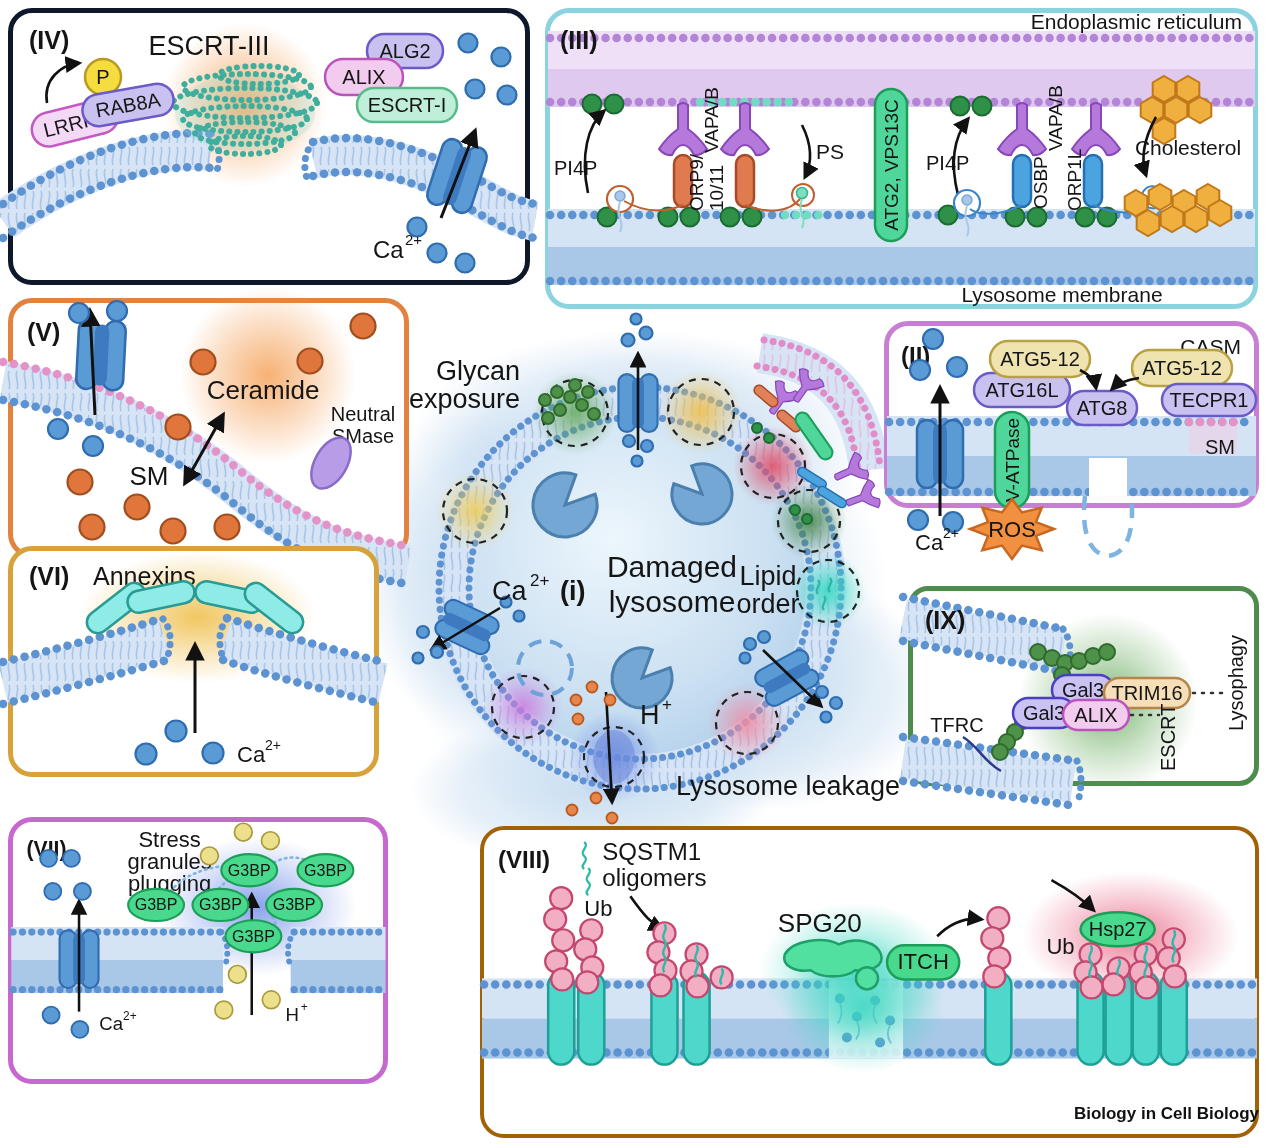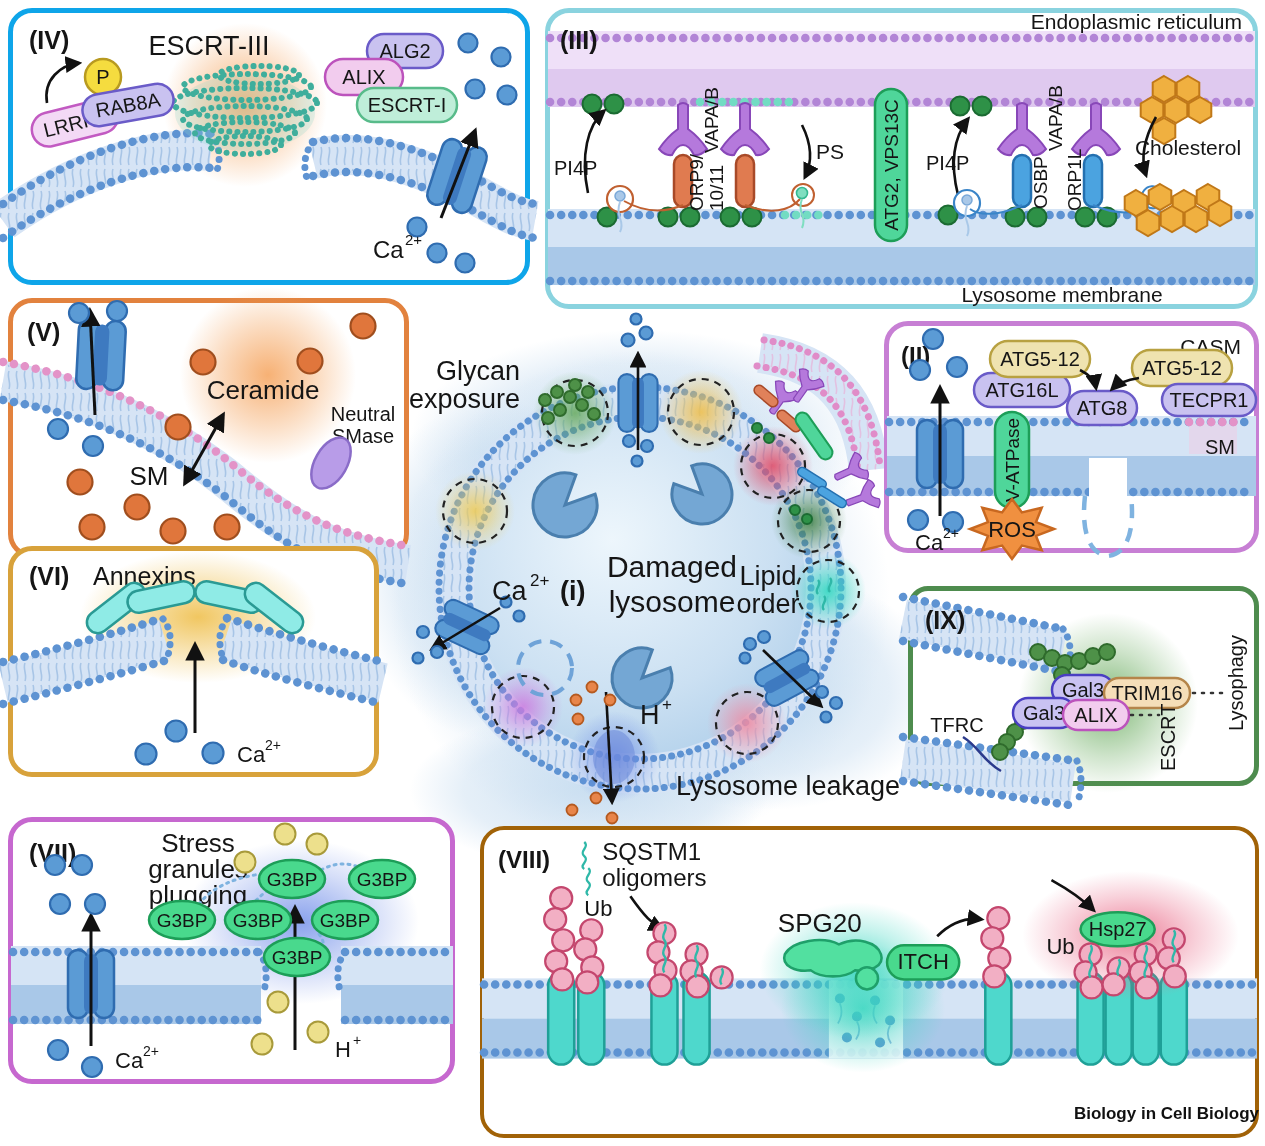--- a/index.html
+++ b/index.html
@@ -285,21 +285,21 @@
     <text x="560" y="600" class="tx t27 b">(i)</text>
     <text x="672" y="577" text-anchor="middle" class="tx t30">Damaged</text>
     <text x="672" y="612" text-anchor="middle" class="tx t30">lysosome</text>
     <text x="768" y="585" text-anchor="middle" class="tx t27">Lipid</text>
     <text x="768" y="613" text-anchor="middle" class="tx t27">order</text>
     <text x="640" y="724" class="tx t27">H</text>
     <text x="662" y="710" class="tx t17">+</text>
     <text x="788" y="795" text-anchor="middle" class="tx t27">Lysosome leakage</text>
   </svg>
 
-  <div class="panel" style="left:8px;top:8px;width:522px;height:277px;border:5px solid #0ea5e9;">
+  <div class="panel" style="left:8px;top:8px;width:522px;height:277px;border:5px solid #0f172a;">
     <svg viewBox="0 0 512 267">
       <circle cx="232" cy="92" r="82" fill="url(#g-orange)"></circle>
       <g>
         <path d="M-10 208 C60 158 140 132 198 138" class="bandB"></path>
         <path d="M-10 208 C60 158 140 132 198 138" class="tails" stroke="url(#tailsB)" stroke-width="32"></path>
         <path d="M-10 191 C60 141 140 115 198 121" class="bead bdB"></path>
         <path d="M-10 225 C60 175 140 149 198 155" class="bead bdB"></path>
         <path d="M198 121 q14 18 4 42" class="beadsm bdB"></path>
       </g>
       <g>
@@ -546,21 +546,21 @@
       <g>
         <circle cx="163" cy="180" r="10.5" class="cab"></circle>
           <circle cx="133" cy="203" r="10.5" class="cab"></circle>
         <circle cx="200" cy="202" r="10.5" class="cab"></circle>
       </g>
       <text x="224" y="211" class="tx t22">Ca</text>
       <text x="252" y="199" class="tx t14">2+</text>
     </svg>
   </div>
 
-  <div class="panel" style="left:884px;top:321px;width:375px;height:232px;border:5px solid #C77FD4;">
+  <div class="panel" style="left:884px;top:321px;width:375px;height:187px;border:5px solid #C77FD4;">
     <svg viewBox="0 0 365 236">
       <g>
         <rect x="-2" y="90" width="369" height="40" fill="#D5E4F5"></rect>
         <rect x="-2" y="130" width="369" height="40" fill="#A9C8E8"></rect>
         <rect x="-2" y="98" width="369" height="64" class="tails" fill="url(#tailsB)" stroke="none"></rect>
         <line x1="0" y1="96" x2="365" y2="96" class="bead bdB"></line>
         <line x1="0" y1="166" x2="365" y2="166" class="bead bdB"></line>
         <rect x="300" y="98" width="48" height="30" fill="#F2C9E4" opacity=".5"></rect>
         <line x1="300" y1="96" x2="348" y2="96" class="bead bdPk"></line>
       </g>
@@ -665,21 +665,21 @@
       </g>
       <line x1="280" y1="102" x2="316" y2="102" stroke="#333" stroke-width="2.6" stroke-dasharray="2 7" stroke-linecap="round"></line>
       <line x1="218" y1="124" x2="246" y2="124" stroke="#333" stroke-width="2.6" stroke-dasharray="2 7" stroke-linecap="round"></line>
       <text transform="translate(330,140) rotate(-90)" class="tx t20">Lysophagy</text>
       <text transform="translate(262,180) rotate(-90)" class="tx t20">ESCRT</text>
       <text x="44" y="141" text-anchor="middle" class="tx t20">TFRC</text>
       <path d="M50 146 C66 156 70 170 88 180" fill="none" stroke="#2B3A8C" stroke-width="2.5"></path>
     </svg>
   </div>
 
-  <div class="panel" style="left:8px;top:817px;width:447px;height:267px;border:5px solid #C668CF;">
+  <div class="panel" style="left:8px;top:817px;width:380px;height:267px;border:5px solid #C668CF;">
     <svg viewBox="0 0 437 257">
       <ellipse cx="288" cy="100" rx="118" ry="82" fill="url(#g-blueV)"></ellipse>
       <g>
         <rect x="-2" y="124" width="250" height="39" fill="#D5E4F5"></rect>
         <rect x="-2" y="163" width="250" height="39" fill="#A9C8E8"></rect>
         <rect x="-2" y="132" width="250" height="62" class="tails" fill="url(#tailsB)" stroke="none"></rect>
         <line x1="0" y1="130" x2="246" y2="130" class="bead bdB"></line>
         <line x1="0" y1="198" x2="246" y2="198" class="bead bdB"></line>
         <path d="M246 130 q12 16 4 42" class="beadsm bdB"></path>
       </g>

